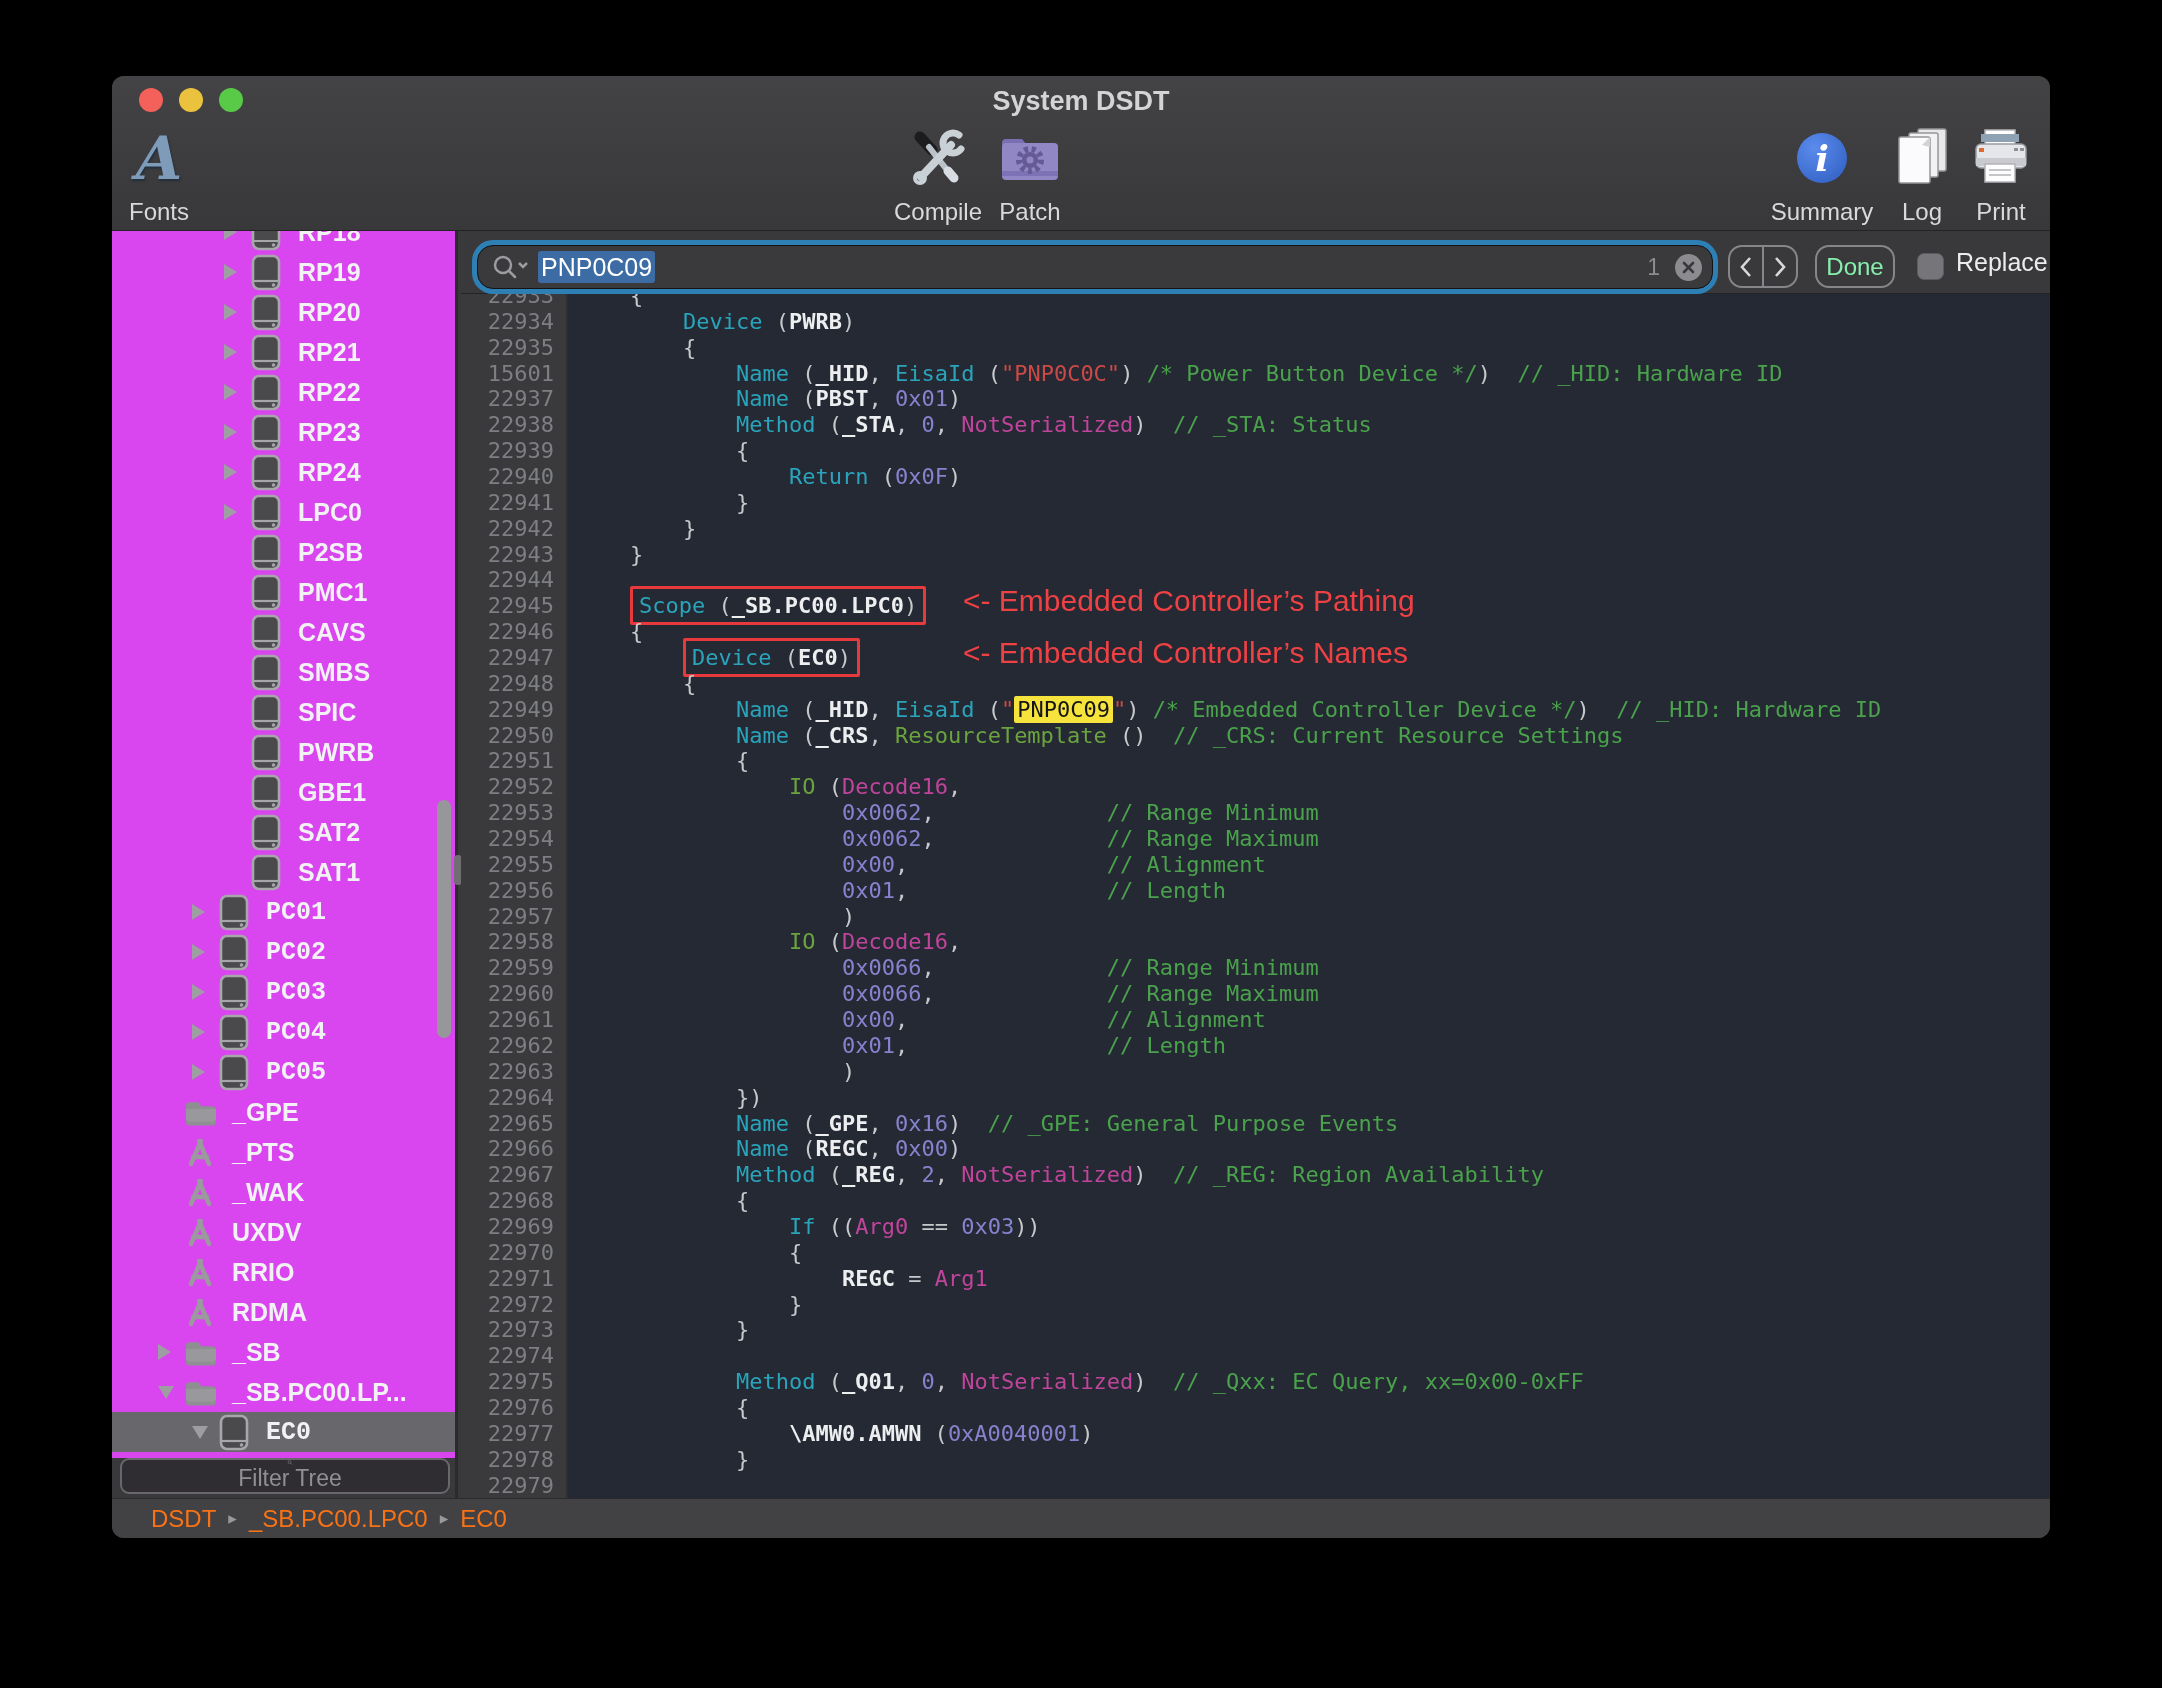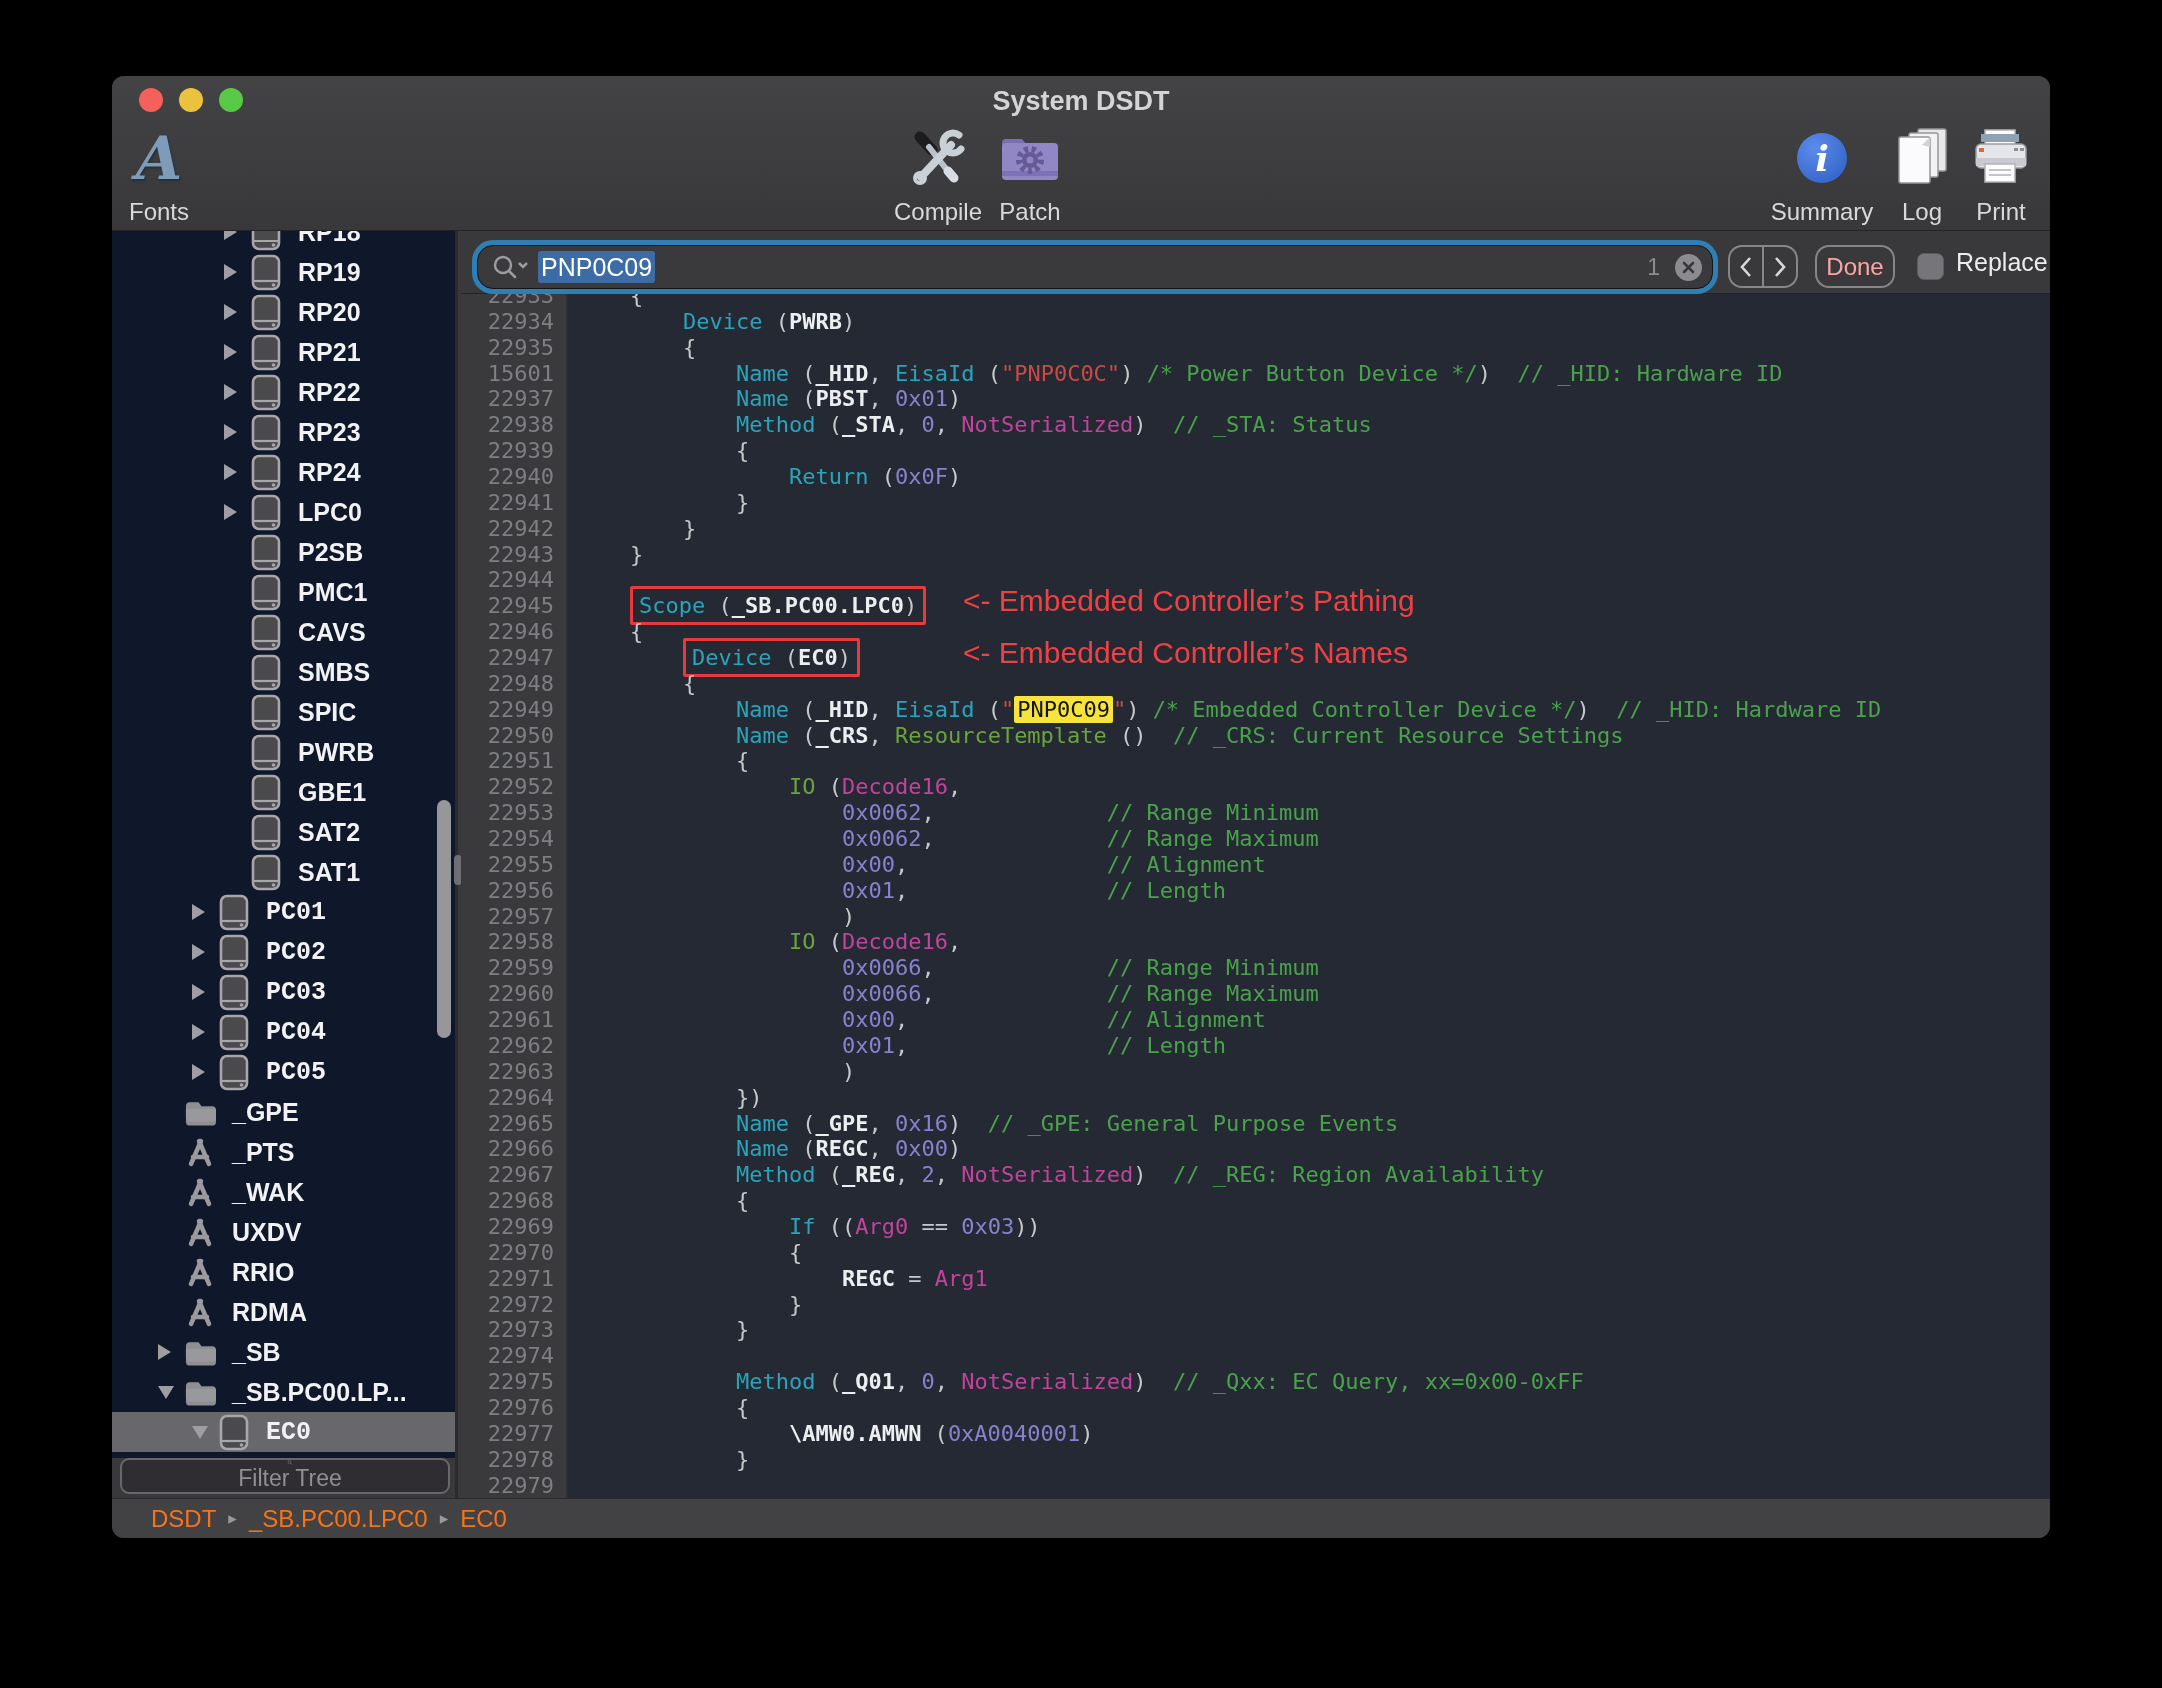--- a/index.html
+++ b/index.html
@@ -40,29 +40,29 @@
   .search-text .sel { background:#3d6ca4; border-radius:3px; padding:2px 3px; }
   .s-count { position:absolute; right:52px; font-size:23px; color:#8b8b90; }
   .s-clear { position:absolute; right:10px; width:27px; height:27px; border-radius:50%;
              background:#8b8b90; display:flex; align-items:center; justify-content:center; }
   .s-clear svg { display:block; }
   .nav-group { position:absolute; left:1267px; top:14px; width:70px; height:43px;
                border:2px solid #86868a; border-radius:14px; display:flex; }
   .nav-btn { flex:1; display:flex; align-items:center; justify-content:center; }
   .nav-btn:first-child { border-right:2px solid #86868a; }
   .done-btn { position:absolute; left:1354px; top:14px; width:80px; height:43px;
-              border:2px solid #86868a; border-radius:14px; color:#fca5a5; font-size:24px;
+              border:2px solid #86868a; border-radius:14px; color:#86efac; font-size:24px;
               display:flex; align-items:center; justify-content:center; background:transparent; }
   .replace-box { position:absolute; left:1456px; top:22px; width:27px; height:27px;
                  border-radius:7px; background:#76767a; border:1px solid #5c5c60; }
   .replace-lbl { position:absolute; left:1495px; top:17px; font-size:25px; color:#ececee; }
 
   
   .sidebar { position:absolute; left:0; top:155px; width:346px; bottom:40px;
-             background:#0f172a; border-right:3px solid #2b2b2d; overflow:hidden; }
+             background:#d946ef; border-right:3px solid #2b2b2d; overflow:hidden; }
   .tree { position:absolute; left:0; top:0; right:0; bottom:40px; overflow:hidden; }
   .trow { position:relative; height:40px; display:flex; align-items:center; }
   .trow.sel { background:#68686c; }
   .trow .tri { width:26px; display:flex; align-items:center; justify-content:flex-start; flex:none; }
   .tri-r { width:0; height:0; border-left:13px solid #9d9da2;
            border-top:8px solid transparent; border-bottom:8px solid transparent; }
   .tri-d { width:0; height:0; border-top:13px solid #9d9da2;
            border-left:8px solid transparent; border-right:8px solid transparent; }
   .trow .ico { width:32px; flex:none; display:flex; align-items:center; justify-content:center; }
   .trow .tlabel { margin-left:16px; font-size:25px; font-weight:600; color:#f2f2f4; white-space:nowrap; }

